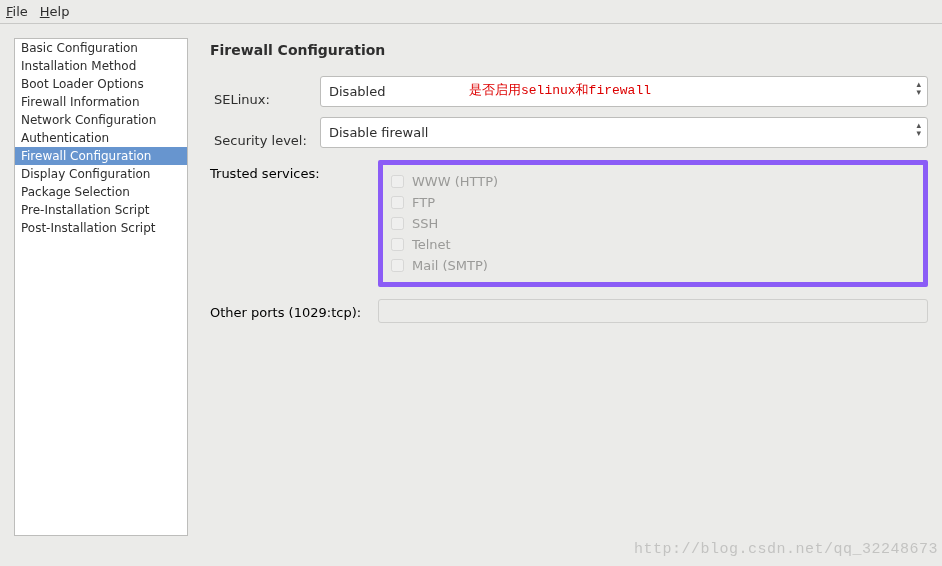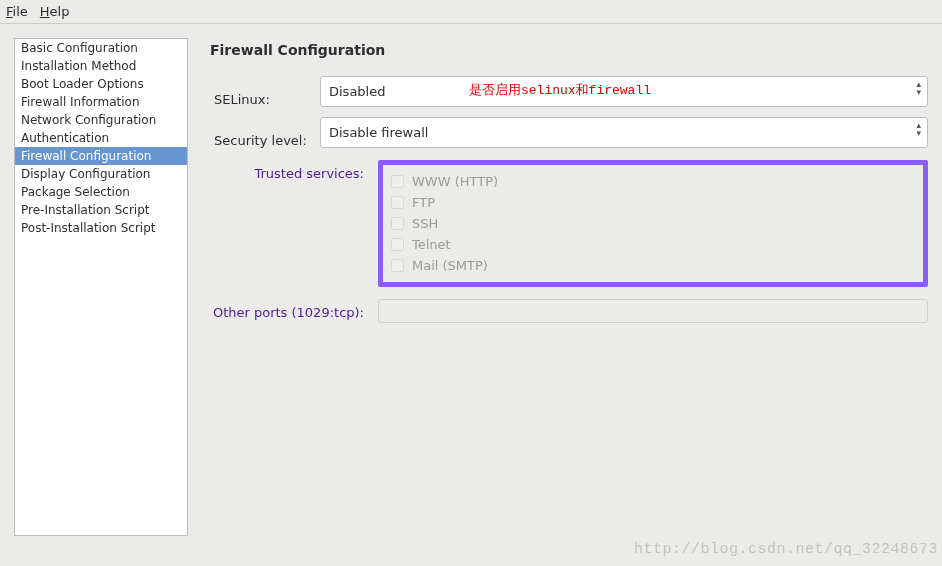--- a/index.html
+++ b/index.html
@@ -97,24 +97,23 @@
 .disabled-section {
   color: #9a9a98;
   margin-top: 12px;
 }
 .sub-row {
   display: flex;
   margin-bottom: 12px;
 }
 .sub-label {
   width: 168px;
-  text-align: right;
   padding-right: 14px;
   padding-top: 6px;
-  color: #4c1d95;
+  color: #000000;
 }
 .trusted-box {
   flex: 1;
   background: #ebebe9;
   border: 5px solid #8b5cf6;
   border-radius: 2px;
   padding: 6px 8px;
 }
 .check-row {
   display: flex;

